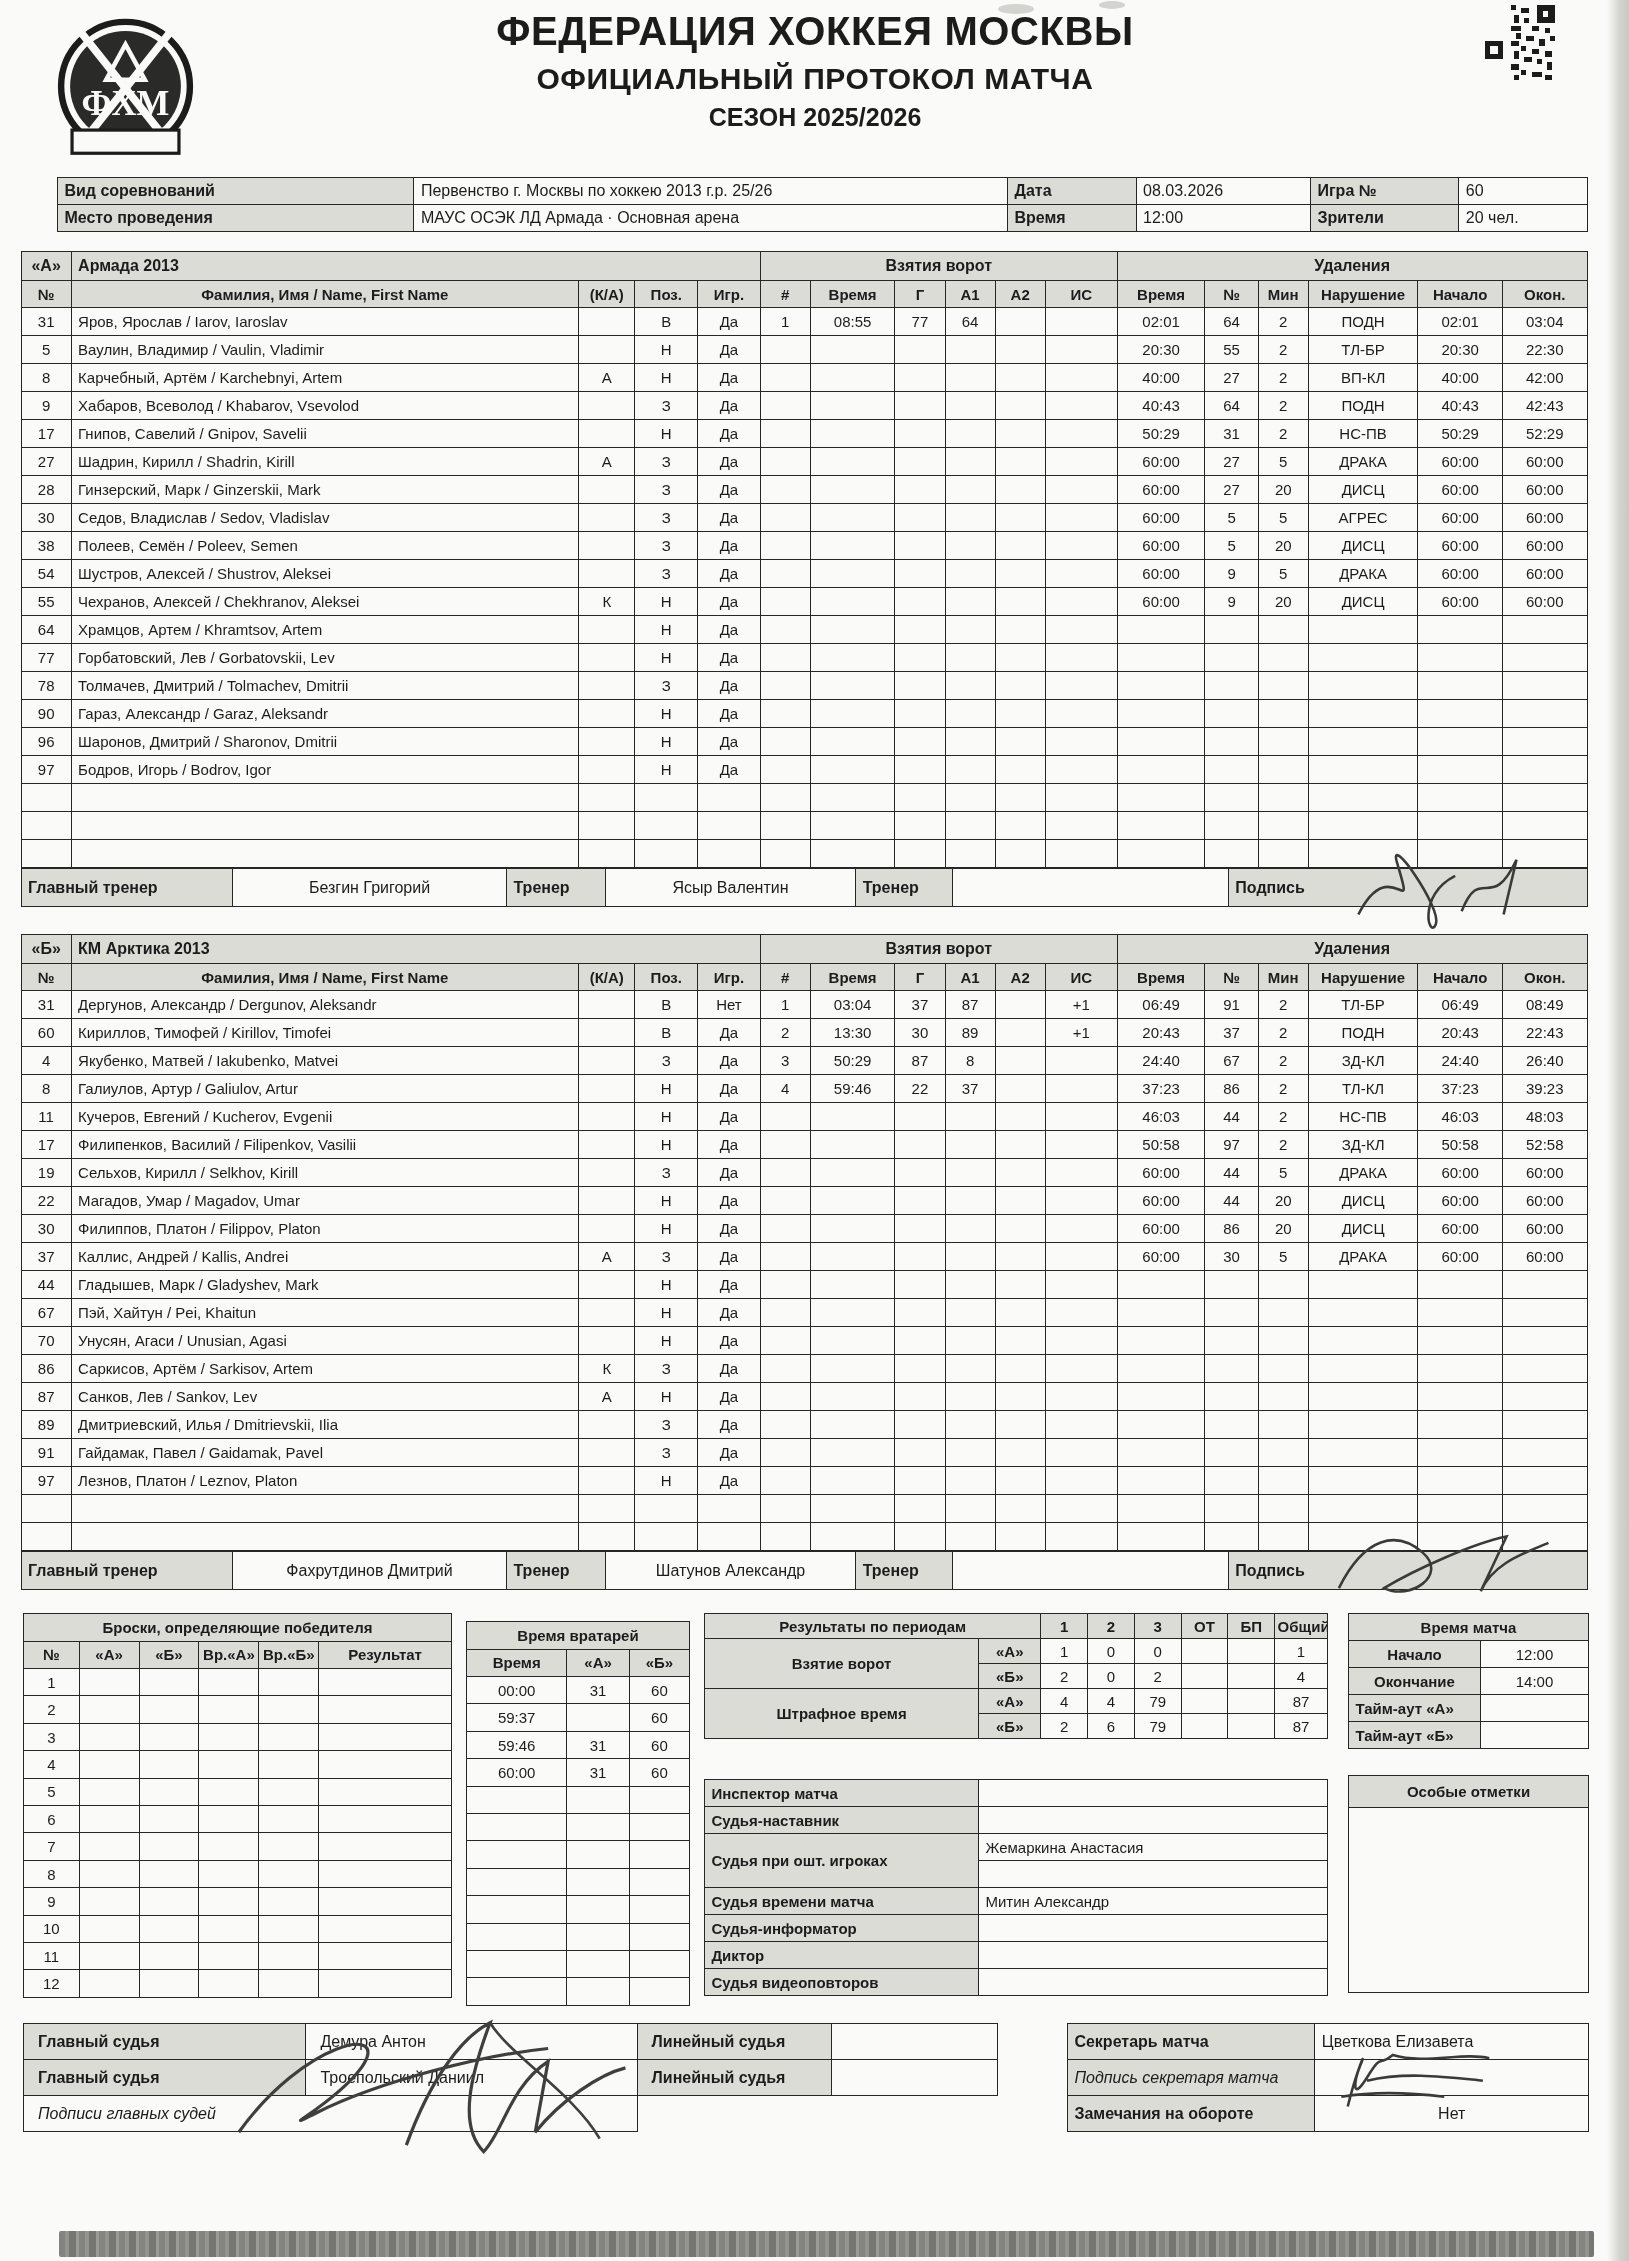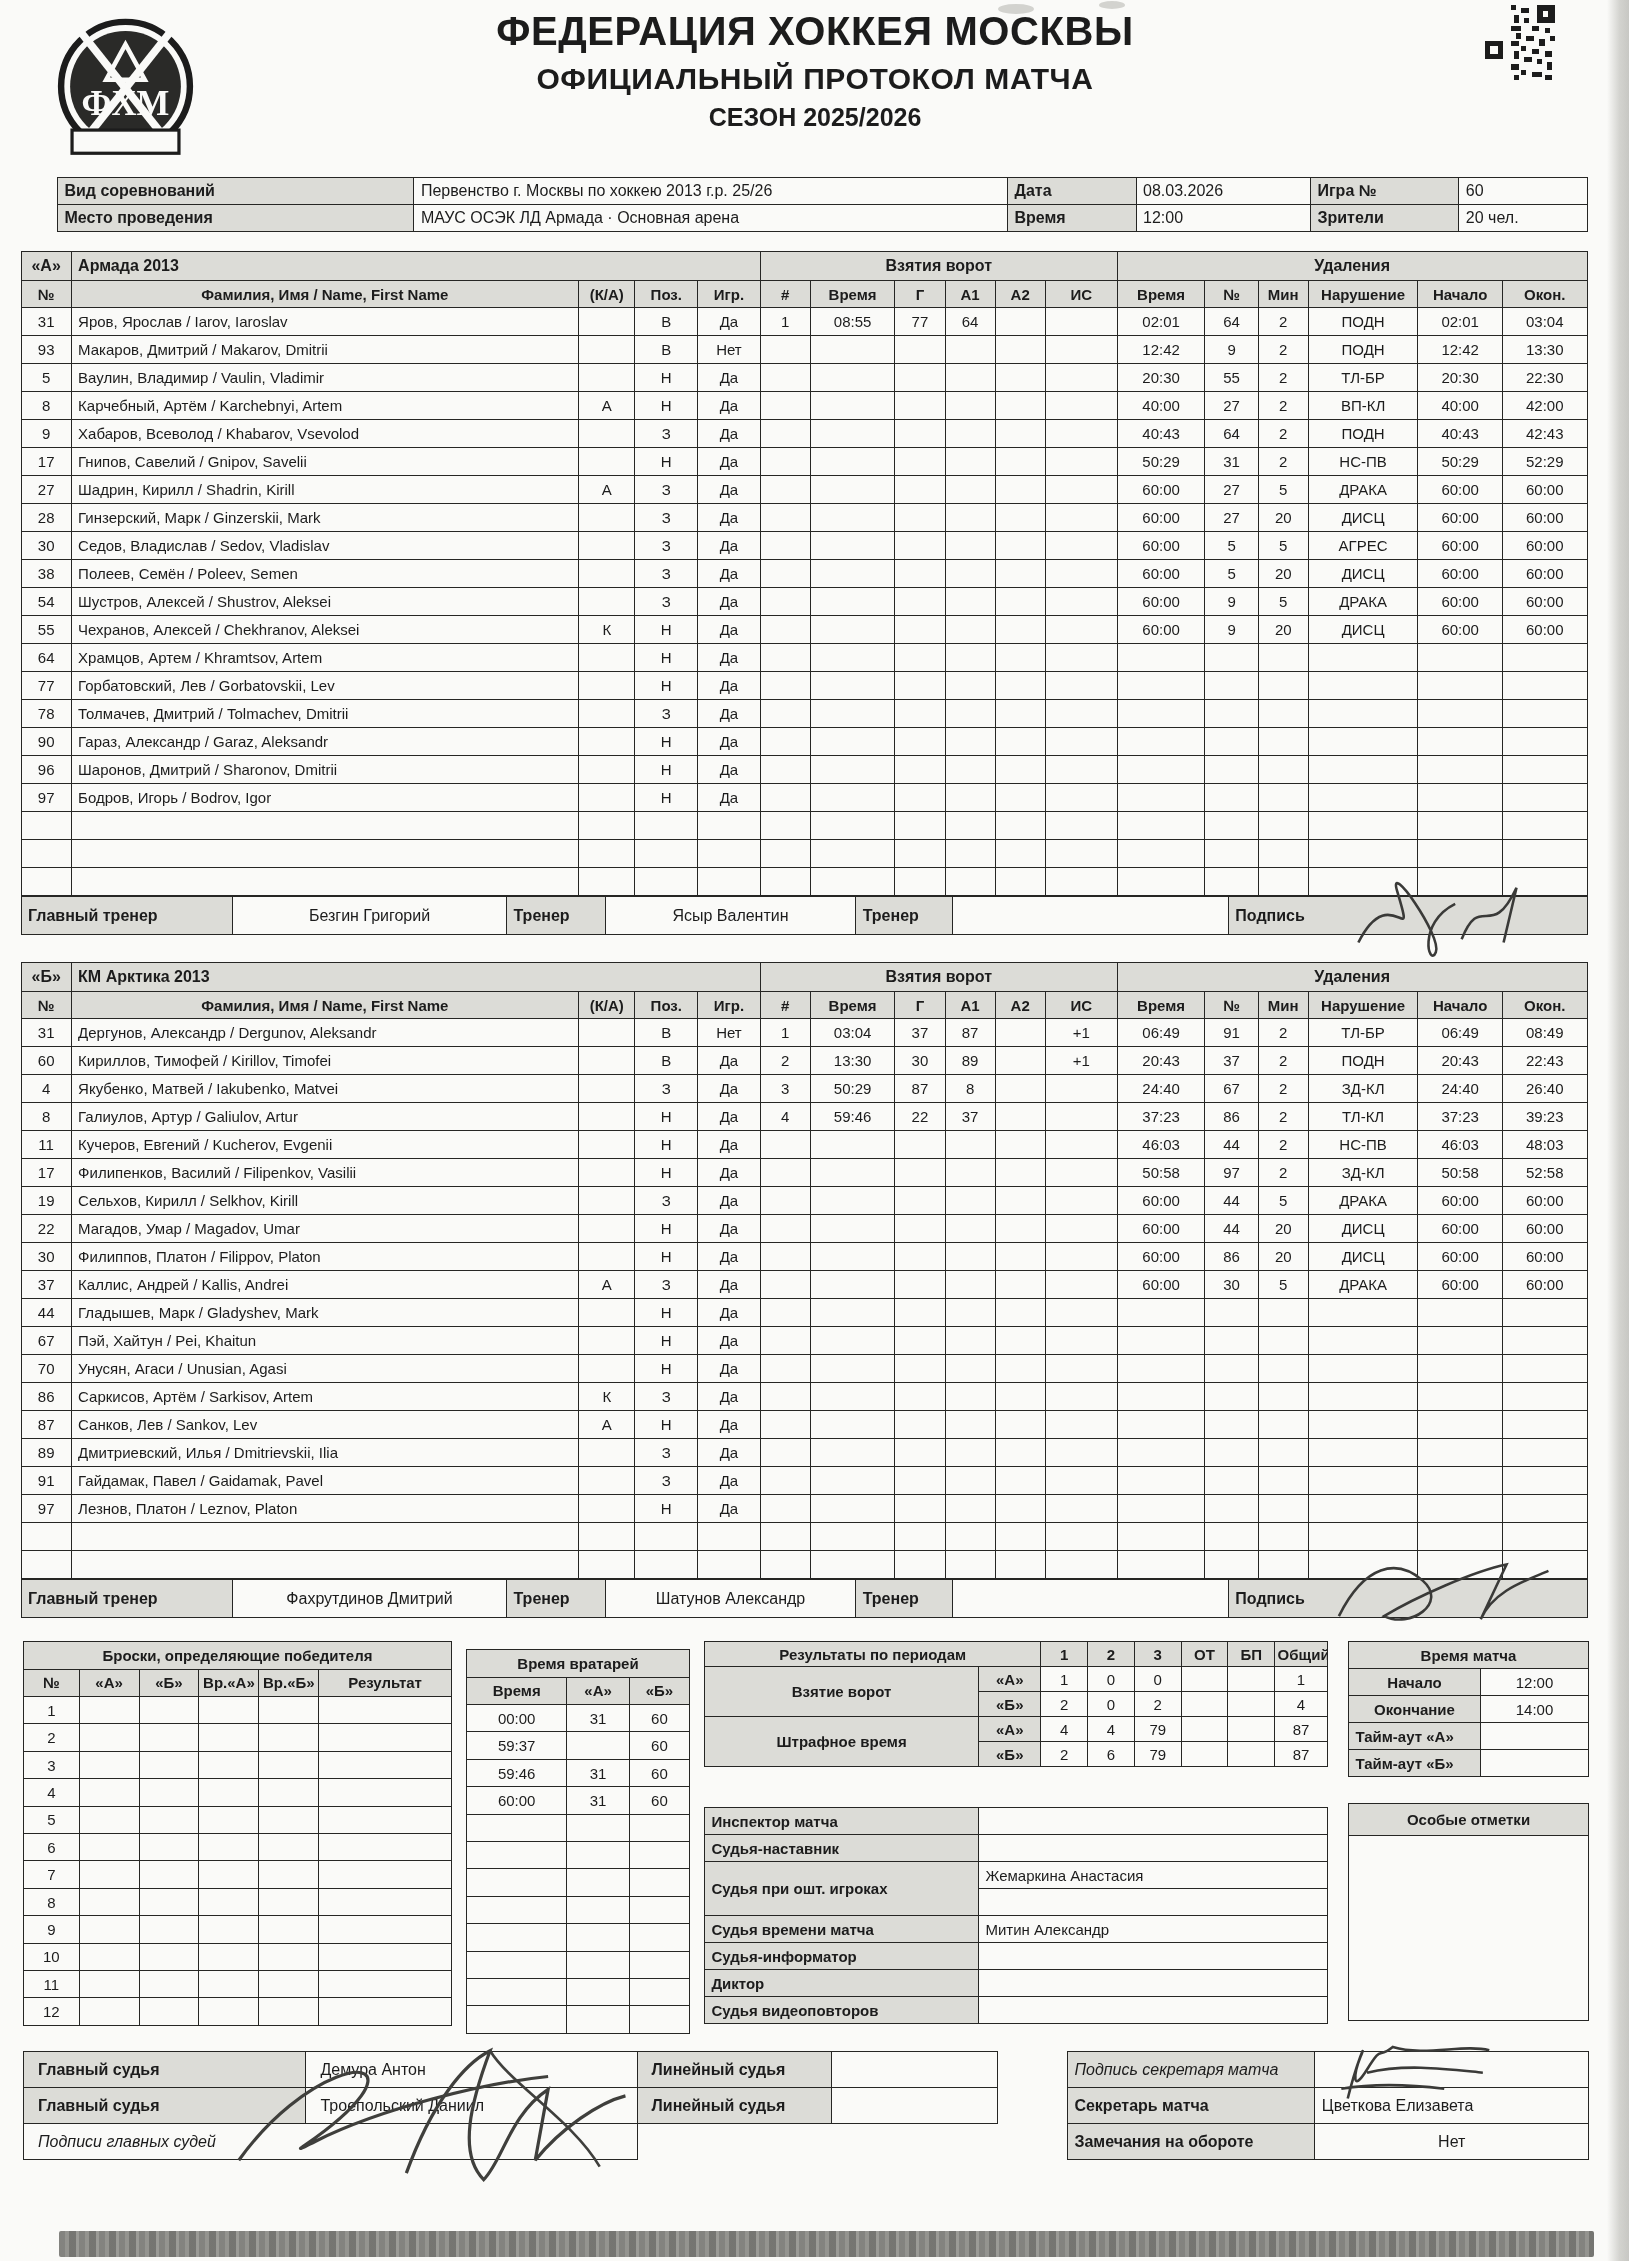--- a/index.html
+++ b/index.html
@@ -208,39 +208,20 @@
         <td class="c"></td>
         <td class="c"></td>
         <td class="c">02:01</td>
         <td class="c">64</td>
         <td class="c">2</td>
         <td class="c">ПОДН</td>
         <td class="c">02:01</td>
         <td class="c">03:04</td>
       </tr>
 
-      <tr>
-        <td class="c">93</td>
-        <td class="l">Макаров, Дмитрий / Makarov, Dmitrii</td>
-        <td class="c"></td>
-        <td class="c">В</td>
-        <td class="c">Нет</td>
-        <td class="c"></td>
-        <td class="c"></td>
-        <td class="c"></td>
-        <td class="c"></td>
-        <td class="c"></td>
-        <td class="c"></td>
-        <td class="c">12:42</td>
-        <td class="c">9</td>
-        <td class="c">2</td>
-        <td class="c">ПОДН</td>
-        <td class="c">12:42</td>
-        <td class="c">13:30</td>
-      </tr>
 
       <tr>
         <td class="c">5</td>
         <td class="l">Ваулин, Владимир / Vaulin, Vladimir</td>
         <td class="c"></td>
         <td class="c">Н</td>
         <td class="c">Да</td>
         <td class="c"></td>
         <td class="c"></td>
         <td class="c"></td>
@@ -1529,33 +1510,33 @@
     <path d="M300 250 C340 140, 390 80, 430 60 C400 140, 380 220, 420 260 C450 230, 460 160, 520 120 L500 230 C540 180, 600 140, 640 130" fill="none" stroke="#3f3f3c" stroke-width="5"></path>
     <path d="M430 60 C460 110, 560 170, 600 240" fill="none" stroke="#3f3f3c" stroke-width="4"></path>
   </svg>
   <table class="footright-tbl">
     <colgroup>
         <col style="width:47.5%">
         <col style="width:52.5%">
       </colgroup>
     <tbody>
         <tr>
+      <td class="gray bold l">Секретарь матча</td>
+      <td class="l">Цветкова Елизавета</td>
+    </tr>
+    <tr>
       <td class="gray ital l">Подпись секретаря матча</td>
       <td class="l sign-cell">
         <span></span>
         <svg class="sig-svg" style="left:6.4px;top:-18px;" width="193" height="71" viewBox="0 0 300 110">
           <path d="M40 100 C55 40, 70 10, 60 35 C50 60, 45 95, 70 55 C95 15, 85 40, 110 20 C160 35, 220 15, 260 25 M70 60 C130 45, 200 55, 250 60 M30 85 C90 75, 150 80, 190 85" fill="none" stroke="#3a3a38" stroke-width="4"></path>
         </svg>
       </td>
     </tr>
     <tr>
-      <td class="gray bold l">Секретарь матча</td>
-      <td class="l">Цветкова Елизавета</td>
-    </tr>
-    <tr>
       <td class="gray bold l">Замечания на обороте</td>
       <td class="c">Нет</td>
     </tr>
   </tbody>
     </table>
 </div>
 
 <div class="scan-right"></div>
 <div class="scan-bottom"></div>
 <div class="smudge" style="left:998px;top:3.9px;width:36px;height:10.3px;"></div>

